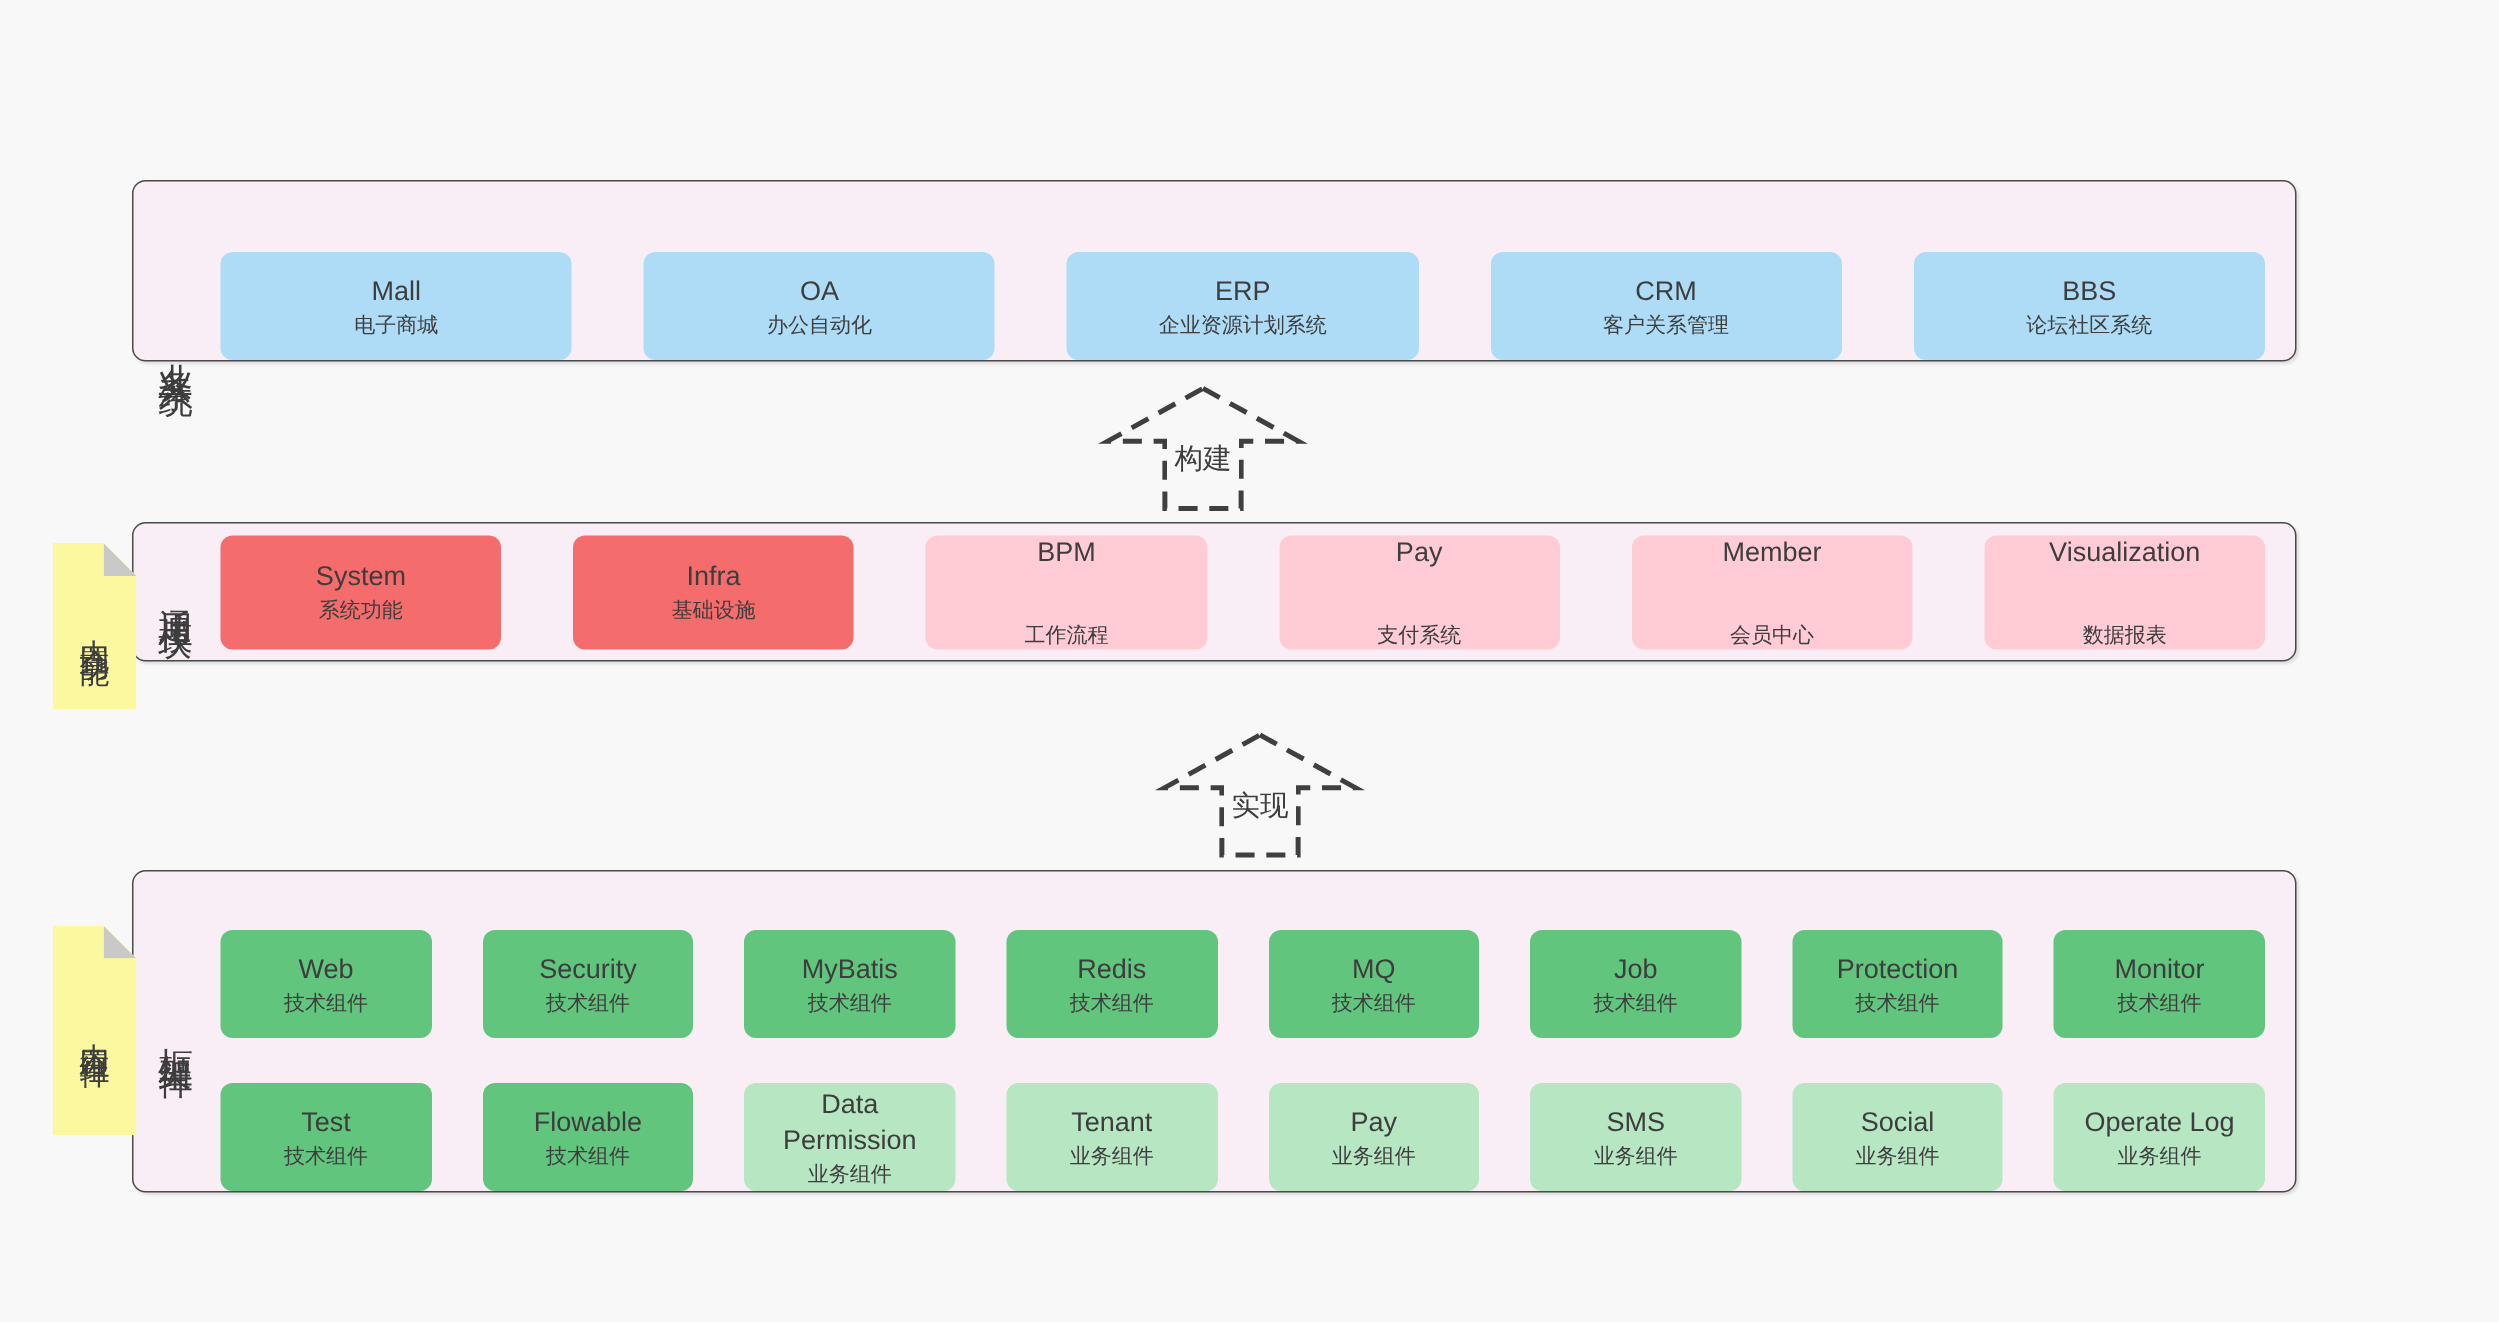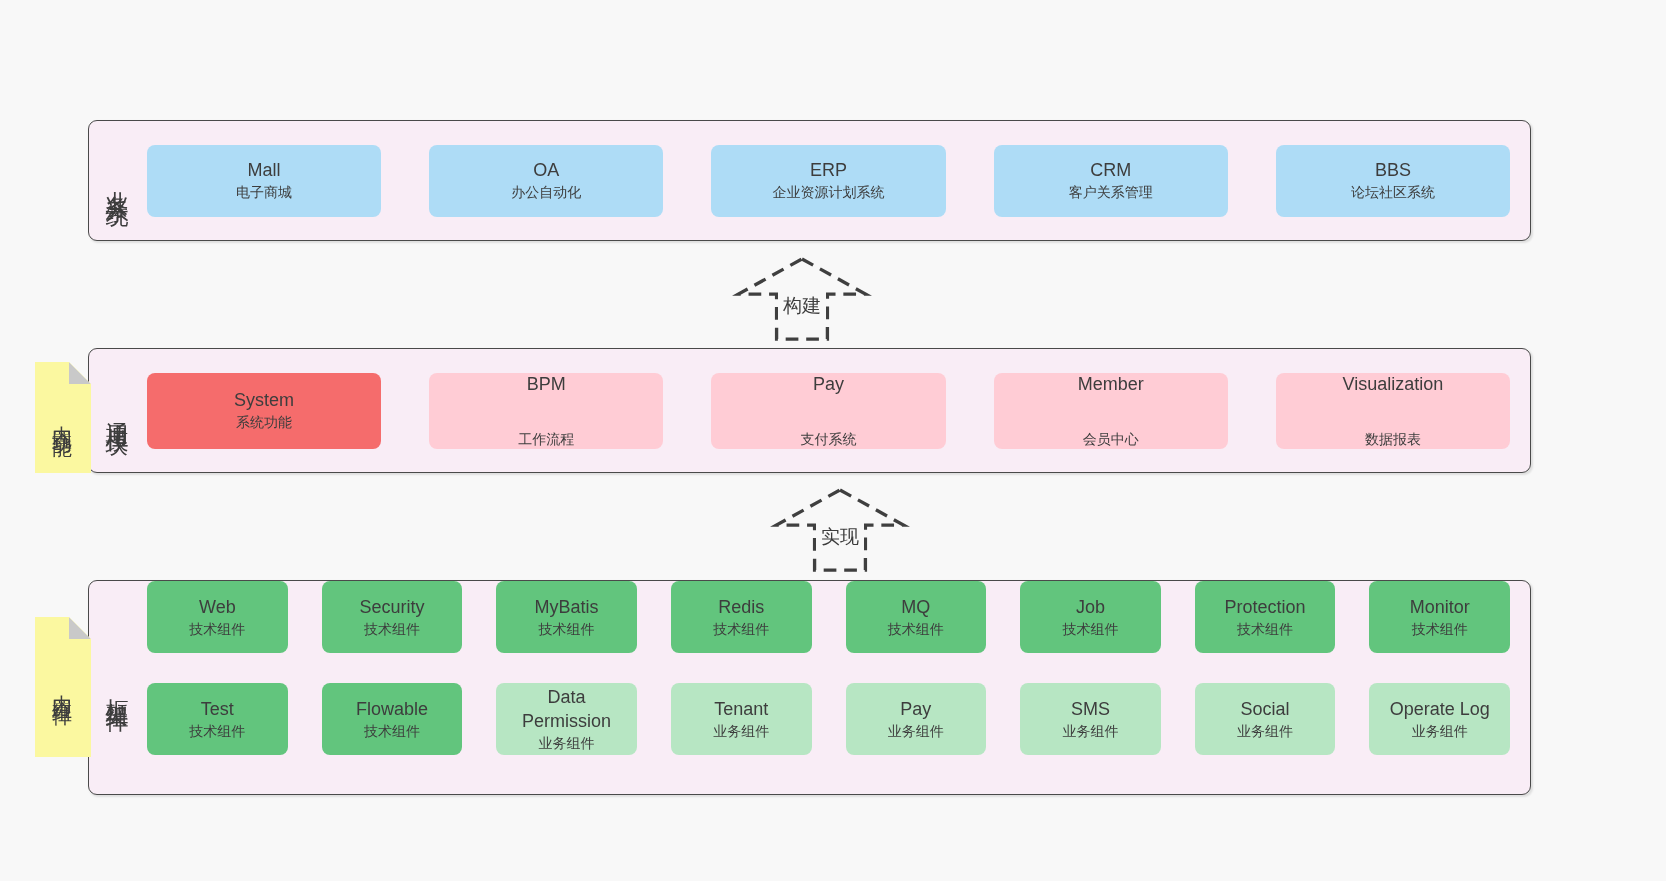--- a/index.html
+++ b/index.html
@@ -58,21 +58,21 @@
     flex:1;
     display:flex;
     align-items:center;
     gap:48px;
     padding-right:20px;
   }
   .rows{
     flex:1;
     display:flex;
     flex-direction:column;
-    justify-content:flex-start;
+    justify-content:flex-end;
     gap:30px;
     padding-right:20px;
   }
   .rows .boxes{flex:0 0 auto;gap:34px;padding-right:0;}
 
   
   .box{
     flex:1;
     height:72px;
     border-radius:8px;
@@ -131,21 +131,21 @@
     font-size:20px;
     letter-spacing:4px;
     color:var(--text);
   }
 </style>
 </head>
 <body>
 
 <div class="canvas">
 
-  <section class="panel panel-top" style="top:120px;height:121px;">
+  <section class="panel panel-top" style="top:120px;height:121px;align-items:flex-end;">
     <div class="panel-label">
       <span>业务系统</span>
     </div>
     <div class="boxes">
       <div class="box blue">
         <div class="box-title">Mall</div>
         <div class="box-sub">电子商城</div>
       </div>
       <div class="box blue">
         <div class="box-title">OA</div>
@@ -166,28 +166,32 @@
     </div>
   </section>
 
   <div class="arrow-wrap" style="left:732px;top:256px;">
     <svg viewBox="0 0 140 88">
       <path d="M70 3 L135 39 L96 39 L96 85 L44 85 L44 39 L5 39 Z" fill="none" stroke="var(--arrow-stroke)" stroke-width="3.4" stroke-dasharray="13 8"></path>
     </svg>
     <span class="arrow-label">构建</span>
   </div>
 
-  <section class="panel panel-mid" style="top:348px;height:125px;">
+  <section class="panel panel-mid" style="top:348px;height:93px;">
     <div class="panel-label">
       <span>通用模块</span>
     </div>
     <div class="boxes">
       <div class="box red">
         <div class="box-title">System</div>
         <div class="box-sub">系统功能</div>
+      </div>
+      <div class="box red">
+        <div class="box-title">Infra</div>
+        <div class="box-sub">基础设施</div>
       </div>
       <div class="box pink">
         <div class="box-title">BPM</div>
         <div class="box-sub">工作流程</div>
       </div>
       <div class="box pink">
         <div class="box-title">Pay</div>
         <div class="box-sub">支付系统</div>
       </div>
       <div class="box pink">

